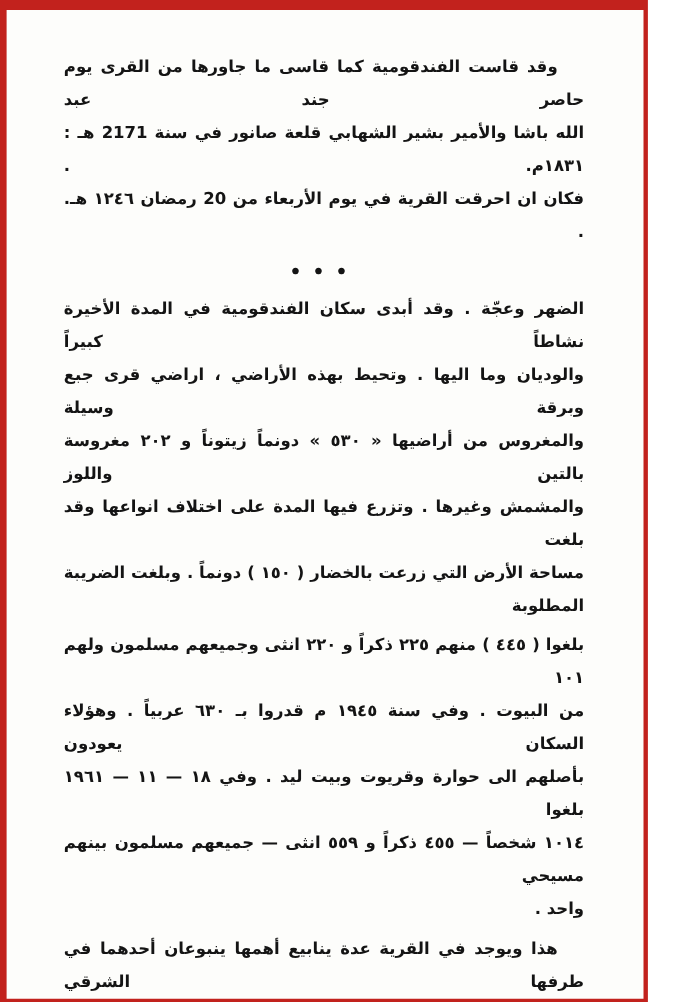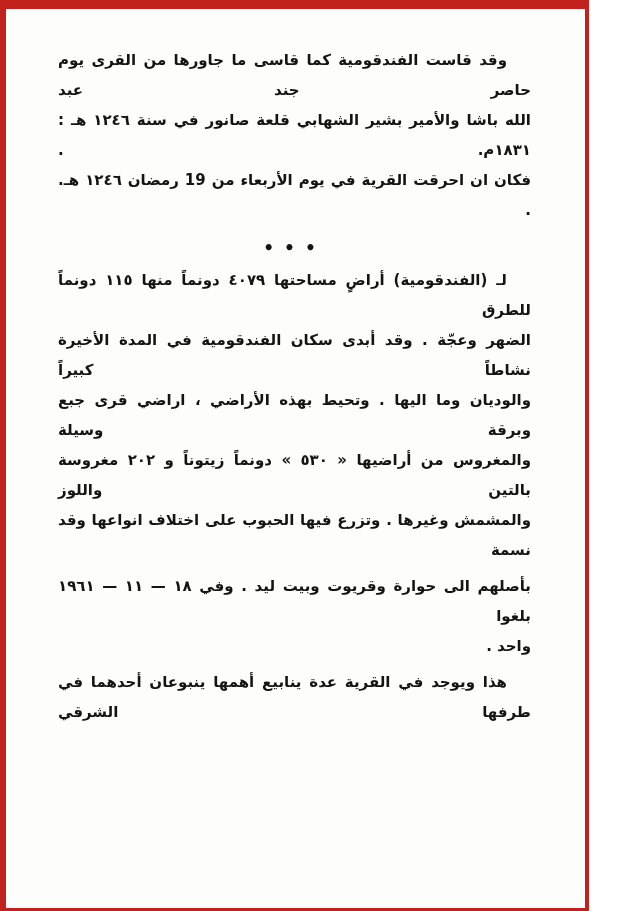--- a/index.html
+++ b/index.html
@@ -49,33 +49,36 @@
     color: var(--text-color);
   }
 </style>
 </head>
 <body>
 
 <div class="page">
   <div class="text-block" id="text-block">
       <div class="paragraph">
         <div class="line first">وقد قاست الفندقومية كما قاسى ما جاورها من القرى يوم حاصر جند عبد</div>
-        <div class="line">الله باشا والأمير بشير الشهابي قلعة صانور في سنة ١٢٤٦ هـ : ١٨٣١م. .</div>
-        <div class="line end">فكان ان احرقت القرية في يوم الأربعاء من 19 رمضان ١٢٤٦ هـ. .</div>
+        <div class="line">الله باشا والأمير بشير الشهابي قلعة صانور في سنة 2171 هـ : ١٨٣١م. .</div>
+        <div class="line end">فكان ان احرقت القرية في يوم الأربعاء من 20 رمضان ١٢٤٦ هـ. .</div>
       </div>
       <div class="separator">•••</div>
       <div class="paragraph">
-        <div class="line first">لـ (الفندقومية) أراضٍ مساحتها ٤٠٧٩ دونماً منها ١١٥ دونماً للطرق</div>
         <div class="line">الضهر وعجّة . وقد أبدى سكان الفندقومية في المدة الأخيرة نشاطاً كبيراً</div>
         <div class="line">والوديان وما اليها . وتحيط بهذه الأراضي ، اراضي قرى جبع وبرقة وسيلة</div>
         <div class="line">والمغروس من أراضيها « ٥٣٠ » دونماً زيتوناً و ٢٠٢ مغروسة بالتين واللوز</div>
-        <div class="line">والمشمش وغيرها . وتزرع فيها الحبوب على اختلاف انواعها وقد نسمة</div>
+        <div class="line">والمشمش وغيرها . وتزرع فيها المدة على اختلاف انواعها وقد بلغت</div>
+        <div class="line">مساحة الأرض التي زرعت بالخضار ( ١٥٠ ) دونماً . وبلغت الضريبة المطلوبة</div>
       </div>
       <div class="paragraph">
+        <div class="line">بلغوا ( ٤٤٥ ) منهم ٢٢٥ ذكراً و ٢٢٠ انثى وجميعهم مسلمون ولهم ١٠١</div>
+        <div class="line">من البيوت . وفي سنة ١٩٤٥ م قدروا بـ ٦٣٠ عربياً . وهؤلاء السكان يعودون</div>
         <div class="line">بأصلهم الى حوارة وقريوت وبيت ليد . وفي ١٨ — ١١ — ١٩٦١ بلغوا</div>
+        <div class="line">١٠١٤ شخصاً — ٤٥٥ ذكراً و ٥٥٩ انثى — جميعهم مسلمون بينهم مسيحي</div>
         <div class="line end">واحد .</div>
       </div>
       <div class="paragraph">
         <div class="line first">هذا ويوجد في القرية عدة ينابيع أهمها ينبوعان أحدهما في طرفها الشرقي</div>
       </div>
     </div>
 
 </div>
 
 </body></html>

